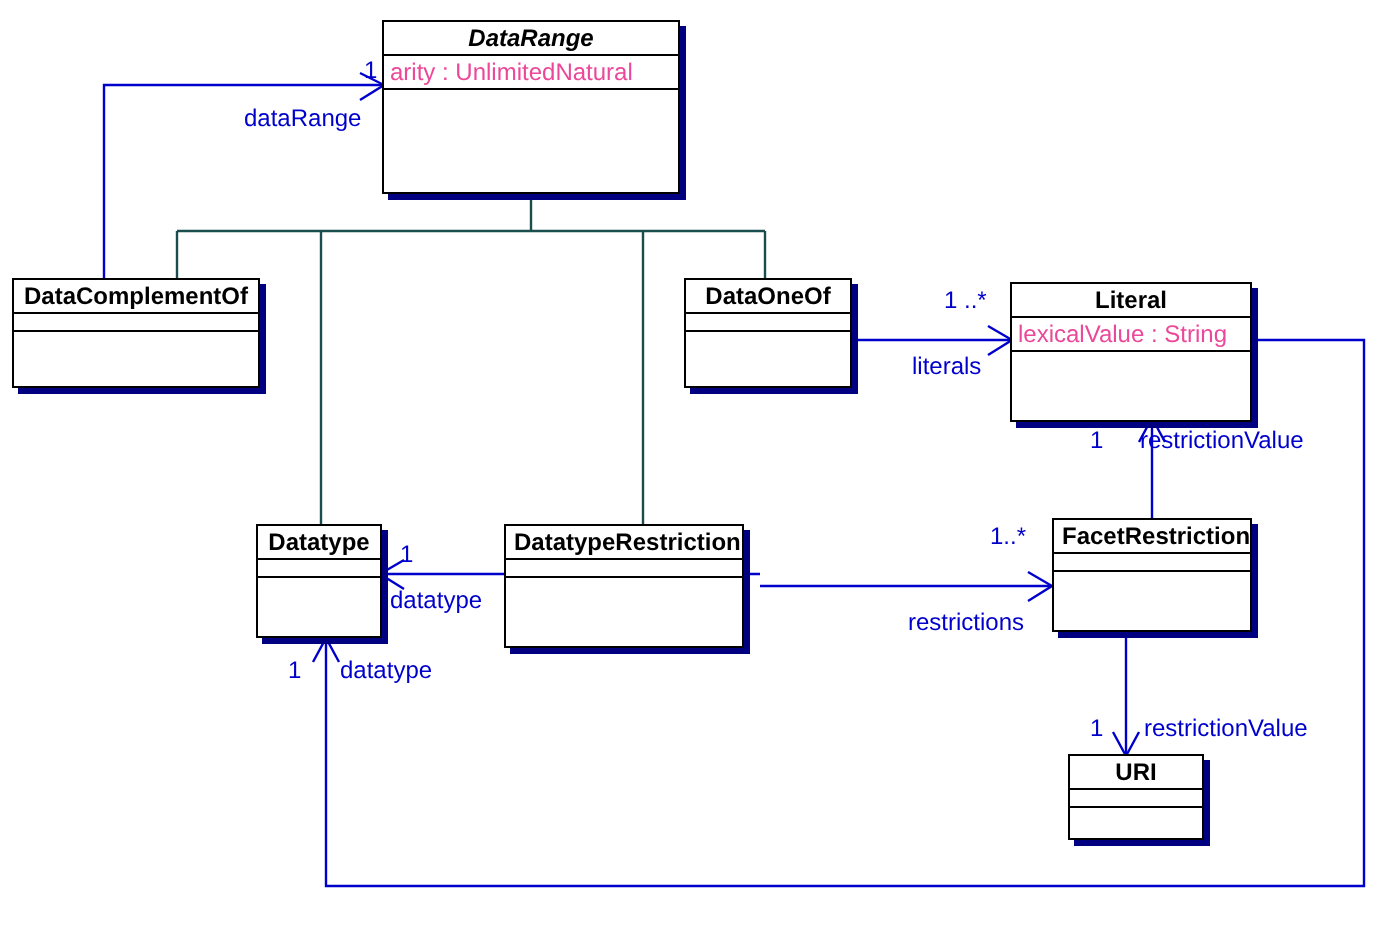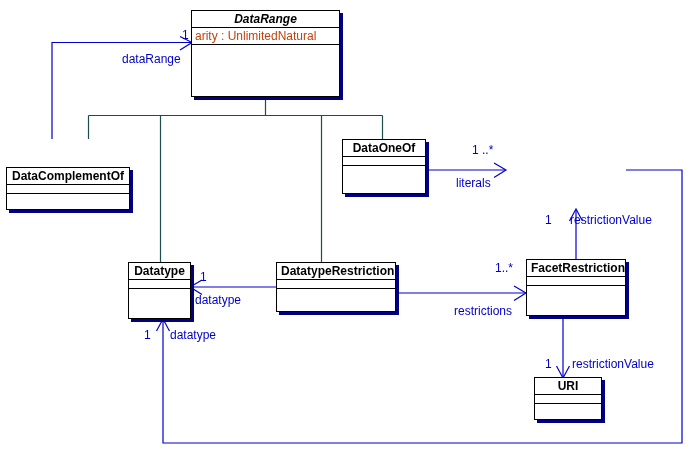--- a/index.html
+++ b/index.html
@@ -8,21 +8,21 @@
   #canvas{position:relative;width:694px;height:471px;background:#ffffff;}
   svg.layer{position:absolute;left:0;top:0;width:694px;height:471px;}
   .uclass{position:absolute;box-sizing:border-box;background:#ffffff;
           border:1px solid #000000;box-shadow:3px 3px 0 0 #000080;}
   .uclass .namerow{box-sizing:border-box;border-bottom:1px solid #000000;
           text-align:center;font-size:12px;font-weight:bold;color:#000000;
           line-height:16px;height:17px;padding:0 4px;white-space:nowrap;
           overflow:hidden;}
   .uclass .namerow.abstract{font-style:italic;}
   .uclass .attrrow{box-sizing:border-box;border-bottom:1px solid #000000;
-          font-size:12px;color:#c2410c;line-height:16px;height:17px;
+          font-size:12px;color:#ec4899;line-height:16px;height:17px;
           padding:0 3px;white-space:nowrap;overflow:hidden;}
   .uclass .attrrow.empty{height:9px;}
   .uclass .oprow{box-sizing:border-box;height:auto;}
   .elabel{position:absolute;font-size:12px;color:#0000cc;line-height:14px;
           white-space:nowrap;}
   .mlabel{position:absolute;font-size:12px;color:#0000cc;line-height:14px;
           white-space:nowrap;}
 </style>
 </head>
 <body>
@@ -72,40 +72,45 @@
       <path d="M156.5 331 L163 319 L169.5 331"></path>
     </g>
   </svg>
 
   <div class="uclass" style="left:191px;top:10px;width:149px;height:87px;">
     <div class="namerow abstract">DataRange</div>
     <div class="attrrow">arity : UnlimitedNatural</div>
     <div class="oprow"></div>
   </div>
 
-  <div class="uclass" style="left:6px;top:139px;width:124px;height:43px;margin-top:28px;">
+  <div class="uclass" style="left:6px;top:139px;width:124px;height:55px;">
     <div class="namerow">DataComplementOf</div>
     <div class="attrrow empty"></div>
     <div class="oprow"></div>
   </div>
 
   <div class="uclass" style="left:342px;top:139px;width:84px;height:55px;">
     <div class="namerow">DataOneOf</div>
     <div class="attrrow empty"></div>
     <div class="oprow"></div>
   </div>
 
+  <div class="uclass" style="left:505px;top:141px;width:121px;height:70px;">
+    <div class="namerow">Literal</div>
+    <div class="attrrow">lexicalValue : String</div>
+    <div class="oprow"></div>
+  </div>
 
   <div class="uclass" style="left:128px;top:262px;width:63px;height:57px;">
     <div class="namerow">Datatype</div>
     <div class="attrrow empty"></div>
     <div class="oprow"></div>
   </div>
 
-  <div class="uclass" style="left:276px;top:262px;width:120px;height:50px;">
+  <div class="uclass" style="left:252px;top:262px;width:120px;height:62px;">
     <div class="namerow">DatatypeRestriction</div>
     <div class="attrrow empty"></div>
     <div class="oprow"></div>
   </div>
 
   <div class="uclass" style="left:526px;top:259px;width:100px;height:57px;">
     <div class="namerow">FacetRestriction</div>
     <div class="attrrow empty"></div>
     <div class="oprow"></div>
   </div>

